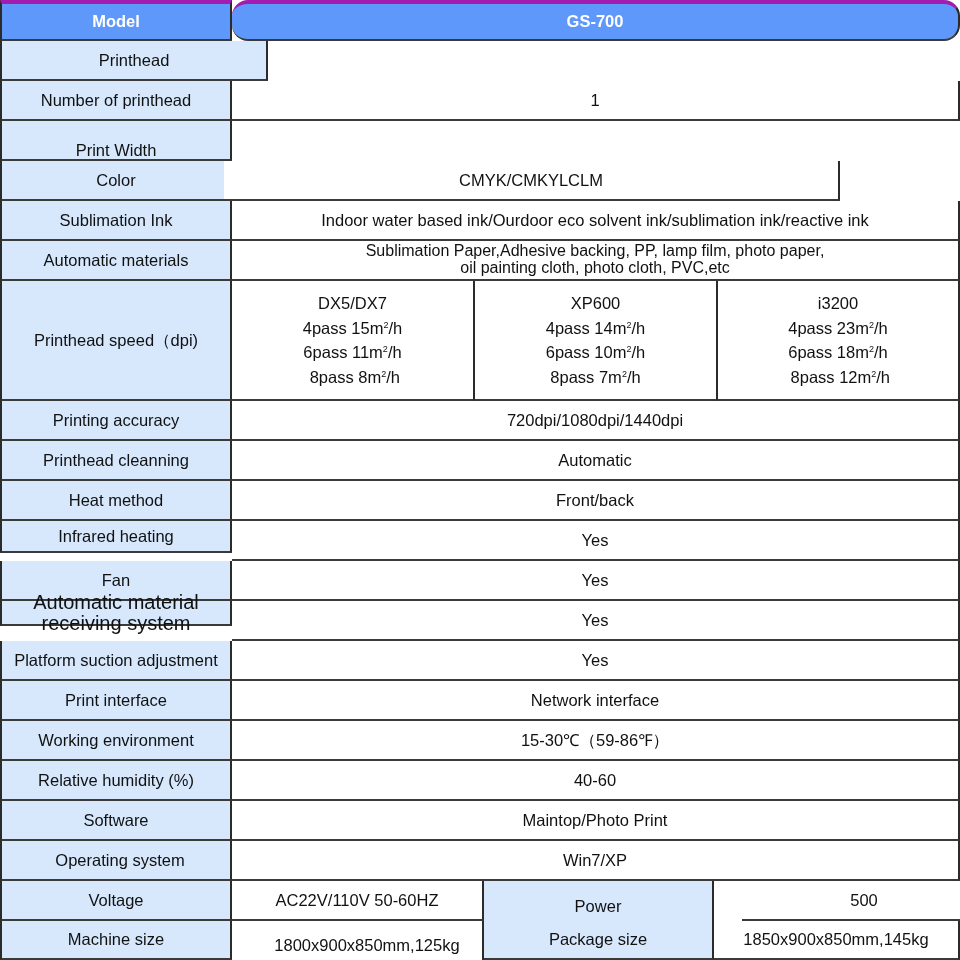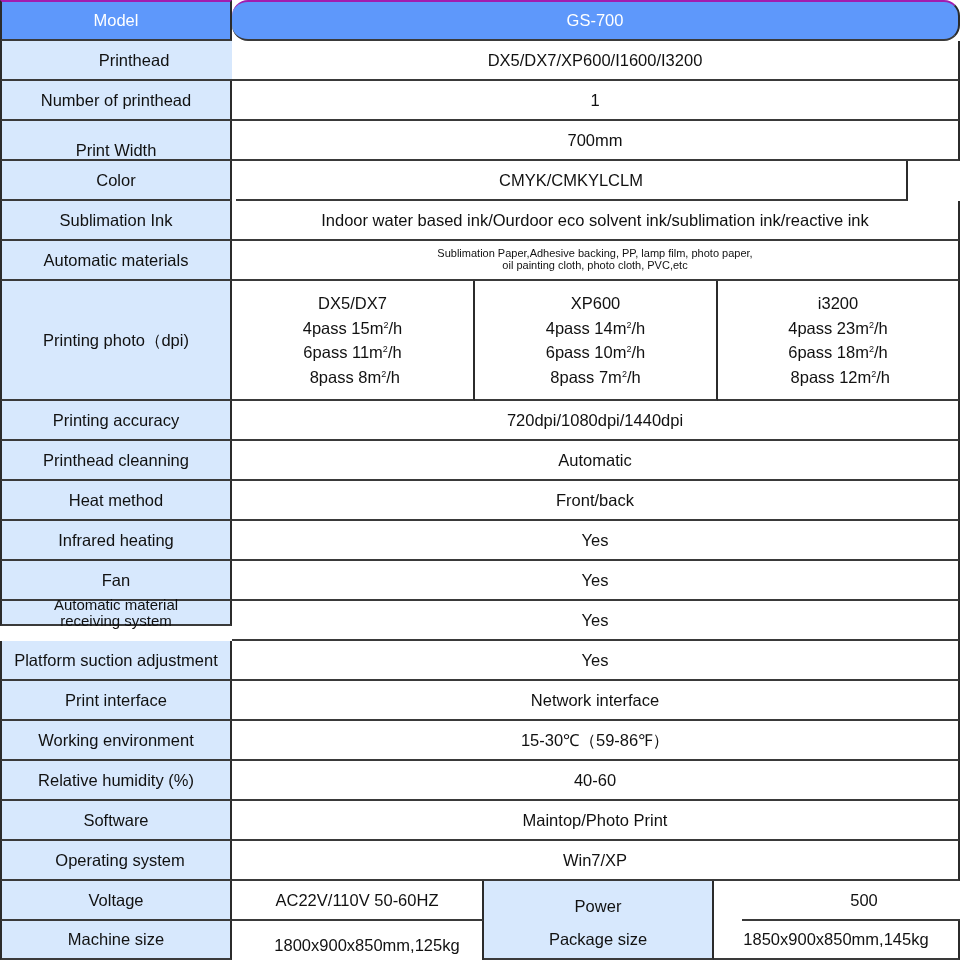--- a/index.html
+++ b/index.html
@@ -3,82 +3,76 @@
 <meta charset="utf-8">
 <style>
   html, body { margin: 0; padding: 0; background: #ffffff; }
   body { width: 960px; height: 960px; overflow: hidden; position: relative; font-family: "Liberation Sans", sans-serif; color: #111; }
   .grid { position: absolute; left: 0; top: 0; width: 960px; height: 960px; }
   .cell { position: absolute; box-sizing: border-box; display: flex; align-items: center; justify-content: center; text-align: center; font-size: 16.5px; line-height: 1.1; border-right: 2px solid #2b2b2b; border-bottom: 2px solid #3a3a3a; }
   .label { background: #d7e8fd; }
   .value { background: #ffffff; }
   .head { background: #5e98fb; color: #ffffff; font-size: 16.5px; }
   .edge-left { border-left: 2px solid #2b2b2b; }
-  .edge-top { border-top: 2px solid #a21caf; }
-  .small { font-size: 11px; line-height: 1.05; flex-direction: column; }
+  .edge-top { border-top: 4px solid #a21caf; font-weight: bold; }
+  .small { font-size: 16px; line-height: 1.05; flex-direction: column; }
   .speed-col { flex-direction: column; line-height: 24.5px; font-size: 16.5px; }
   sup { font-size: 9px; vertical-align: 6px; line-height: 0; }
 </style>
 </head>
 <body>
 
 <div class="grid">
 
   <div class="cell head edge-left edge-top" style="left:0;top:0;width:232px;height:41px;">
       <span>Model</span>
     </div>
   <div class="cell head edge-top" style="left:232px;top:0;width:728px;height:41px;border-radius:16px;">
       <span>GS-700</span>
     </div>
 
   <div class="cell label edge-left" style="left:0;top:41px;width:268px;height:40px;">
       <span>Printhead</span>
     </div>
-  <div class="cell value" style="left:232px;top:41px;width:728px;height:40px;">
-      <span>DX5/DX7/XP600/I1600/I3200</span>
-    </div>
 
   <div class="cell label edge-left" style="left:0;top:81px;width:232px;height:40px;">
       <span>Number of printhead</span>
     </div>
   <div class="cell value" style="left:232px;top:81px;width:728px;height:40px;">
       <span>1</span>
     </div>
 
   <div class="cell label edge-left" style="left:0;top:121px;width:232px;height:40px;align-items:flex-end;">
       <span>Print Width</span>
     </div>
-  <div class="cell value" style="left:232px;top:121px;width:728px;height:40px;">
-      <span>700mm</span>
-    </div>
 
   <div class="cell label edge-left" style="left:0;top:161px;width:232px;height:40px;">
       <span>Color</span>
     </div>
-  <div class="cell value" style="left:236px;top:161px;width:672px;height:40px;">
+  <div class="cell value" style="left:224px;top:161px;width:616px;height:40px;">
       <span>CMYK/CMKYLCLM</span>
     </div>
 
   <div class="cell label edge-left" style="left:0;top:201px;width:232px;height:40px;">
       <span>Sublimation Ink</span>
     </div>
   <div class="cell value" style="left:232px;top:201px;width:728px;height:40px;">
       <span>Indoor water based ink/Ourdoor eco solvent ink/sublimation ink/reactive ink</span>
     </div>
 
   <div class="cell label edge-left" style="left:0;top:241px;width:232px;height:40px;">
       <span>Automatic materials</span>
     </div>
   <div class="cell value small" style="left:232px;top:241px;width:728px;height:40px;">
     <span>Sublimation Paper,Adhesive backing, PP, lamp film, photo paper,</span>
     <span>oil painting cloth, photo cloth, PVC,etc</span>
   </div>
 
   <div class="cell label edge-left" style="left:0;top:281px;width:232px;height:120px;">
-      <span>Printing photo（dpi)</span>
+      <span>Printhead speed（dpi)</span>
     </div>
 
   <div class="cell value speed-col" style="left:232px;top:281px;width:243px;height:120px;">
     <span>DX5/DX7</span>
     <span><span>4pass 15m</span><sup>2</sup><span>/h</span></span>
     <span><span>6pass 11m</span><sup>2</sup><span>/h</span></span>
     <span>&nbsp;<span>8pass 8m</span><sup>2</sup><span>/h</span></span>
   </div>
   <div class="cell value speed-col" style="left:475px;top:281px;width:243px;height:120px;">
     <span>XP600</span>
@@ -107,35 +101,35 @@
       <span>Automatic</span>
     </div>
 
   <div class="cell label edge-left" style="left:0;top:481px;width:232px;height:40px;">
       <span>Heat method</span>
     </div>
   <div class="cell value" style="left:232px;top:481px;width:728px;height:40px;">
       <span>Front/back</span>
     </div>
 
-  <div class="cell label edge-left" style="left:0;top:521px;width:232px;height:40px;">
+  <div class="cell label edge-left" style="left:0;top:521px;width:232px;height:32px;">
       <span>Infrared heating</span>
     </div>
   <div class="cell value" style="left:232px;top:521px;width:728px;height:40px;">
       <span>Yes</span>
     </div>
 
   <div class="cell label edge-left" style="left:0;top:561px;width:232px;height:40px;">
       <span>Fan</span>
     </div>
   <div class="cell value" style="left:232px;top:561px;width:728px;height:40px;">
       <span>Yes</span>
     </div>
 
-  <div class="cell label edge-left small" style="left:0;top:601px;width:232px;height:25px;font-size:15px;">
+  <div class="cell label edge-left small" style="left:0;top:601px;width:232px;height:25px;font-size:20px;">
     <span>Automatic material</span>
     <span>receiving system</span>
   </div>
   <div class="cell value" style="left:232px;top:601px;width:728px;height:40px;">
       <span>Yes</span>
     </div>
 
   <div class="cell label edge-left" style="left:0;top:641px;width:232px;height:40px;">
       <span>Platform suction adjustment</span>
     </div>

